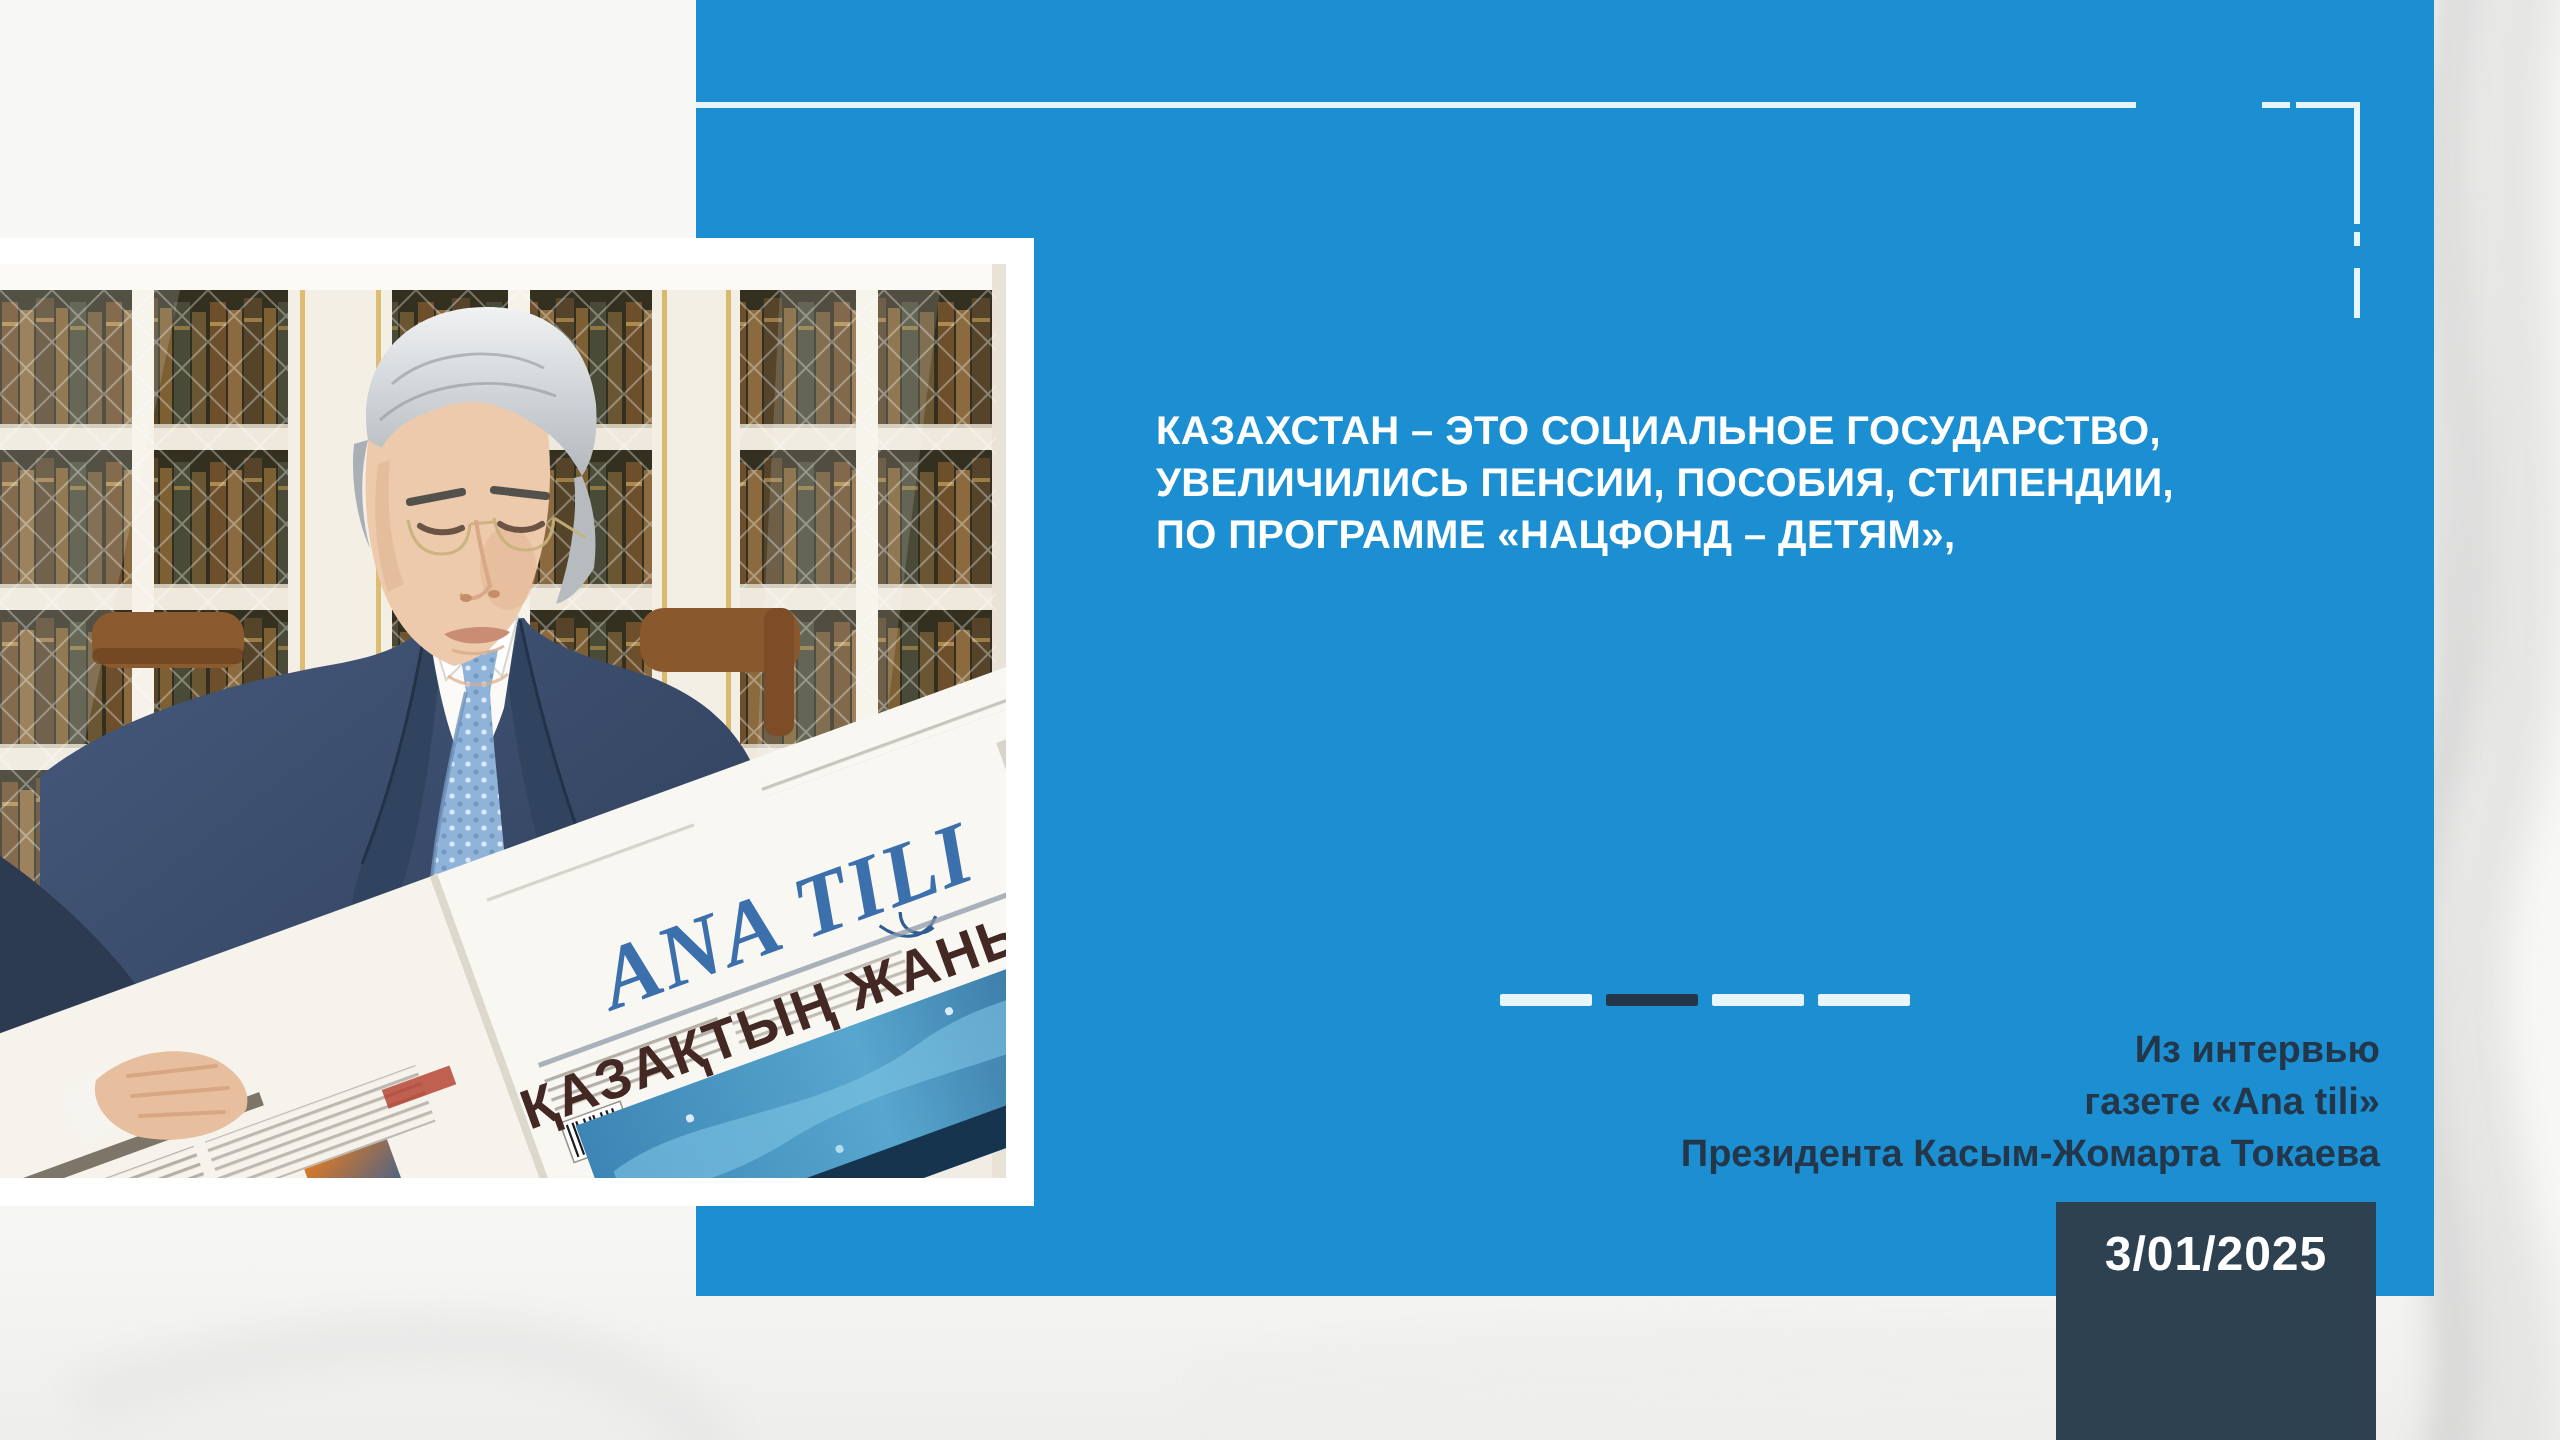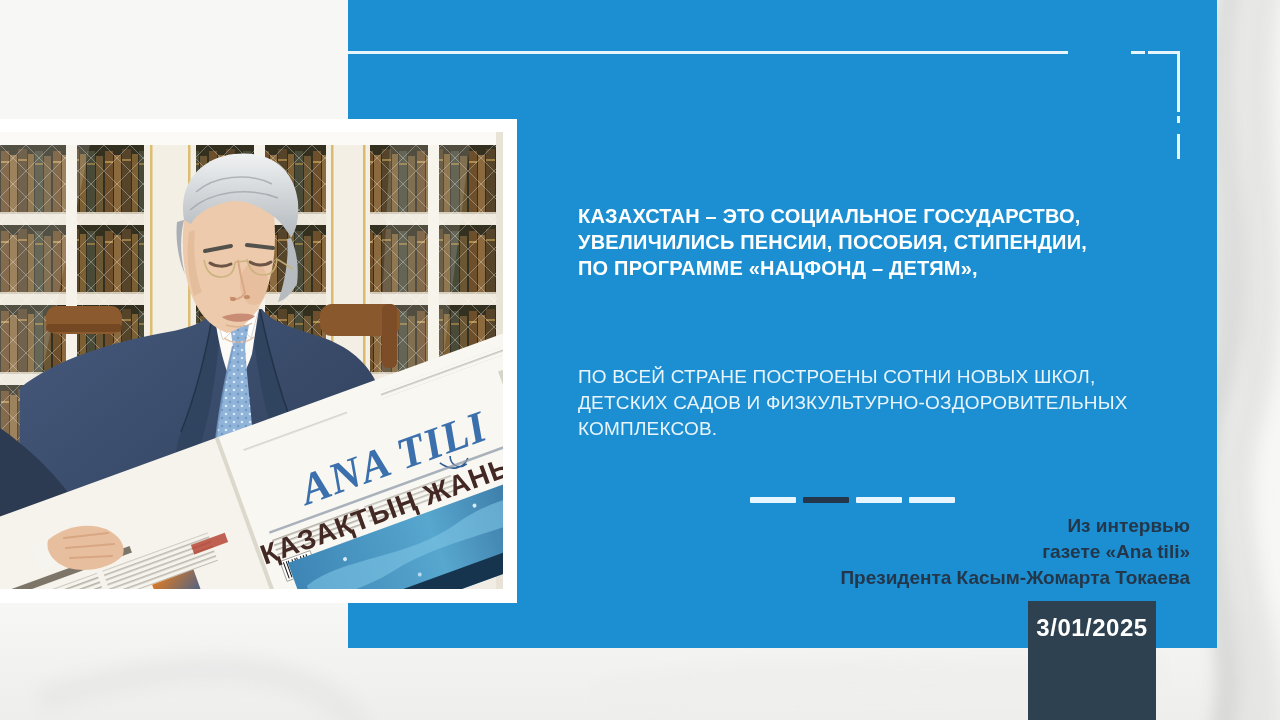--- a/index.html
+++ b/index.html
@@ -43,21 +43,21 @@
   .dash.dark{background:var(--dash-dark,#24374a);}
   
   .attribution{
     position:absolute;right:130px;top:513px;z-index:3;text-align:right;
     color:var(--text-dark,#24374a);font-weight:700;font-size:19px;line-height:26px;
     white-space:nowrap;
     margin-left:36px;
   }
   
   .badge{
-    position:absolute;left:1028px;top:601px;width:128px;height:119px;z-index:3;
+    position:absolute;left:1028px;top:601px;width:160px;height:119px;z-index:3;
     background:var(--badge-dark,#2d4150);color:#fff;font-weight:700;font-size:24px;
     display:flex;justify-content:center;align-items:flex-start;padding-top:13px;
     box-sizing:border-box;letter-spacing:.5px;
   }
   
   .photo-frame{
     position:absolute;left:0;top:119px;z-index:2;background:#ffffff;
     width:503px;height:457px;padding:13px 14px 14px 0;
   }
   .photo-frame svg{display:block;}
@@ -97,25 +97,20 @@
   <div class="decor line-main"></div>
   <div class="decor line-dash"></div>
   <div class="corner"></div>
   <div class="decor vdash1"></div>
   <div class="decor vdash2"></div>
 
   <div class="quote-bold">
     <div>КАЗАХСТАН – ЭТО СОЦИАЛЬНОЕ ГОСУДАРСТВО,</div>
     <div>УВЕЛИЧИЛИСЬ ПЕНСИИ, ПОСОБИЯ, СТИПЕНДИИ,</div>
     <div>ПО ПРОГРАММЕ «НАЦФОНД – ДЕТЯМ»,</div>
-  </div>
-  <div class="quote-reg">
-    <div>ПО ВСЕЙ СТРАНЕ ПОСТРОЕНЫ СОТНИ НОВЫХ ШКОЛ,</div>
-    <div>ДЕТСКИХ САДОВ И ФИЗКУЛЬТУРНО-ОЗДОРОВИТЕЛЬНЫХ</div>
-    <div>КОМПЛЕКСОВ.</div>
   </div>
 
   <div class="dash-row">
     <span class="dash"></span>
     <span class="dash dark"></span>
     <span class="dash"></span>
     <span class="dash"></span>
   </div>
 
   <div class="attribution">

